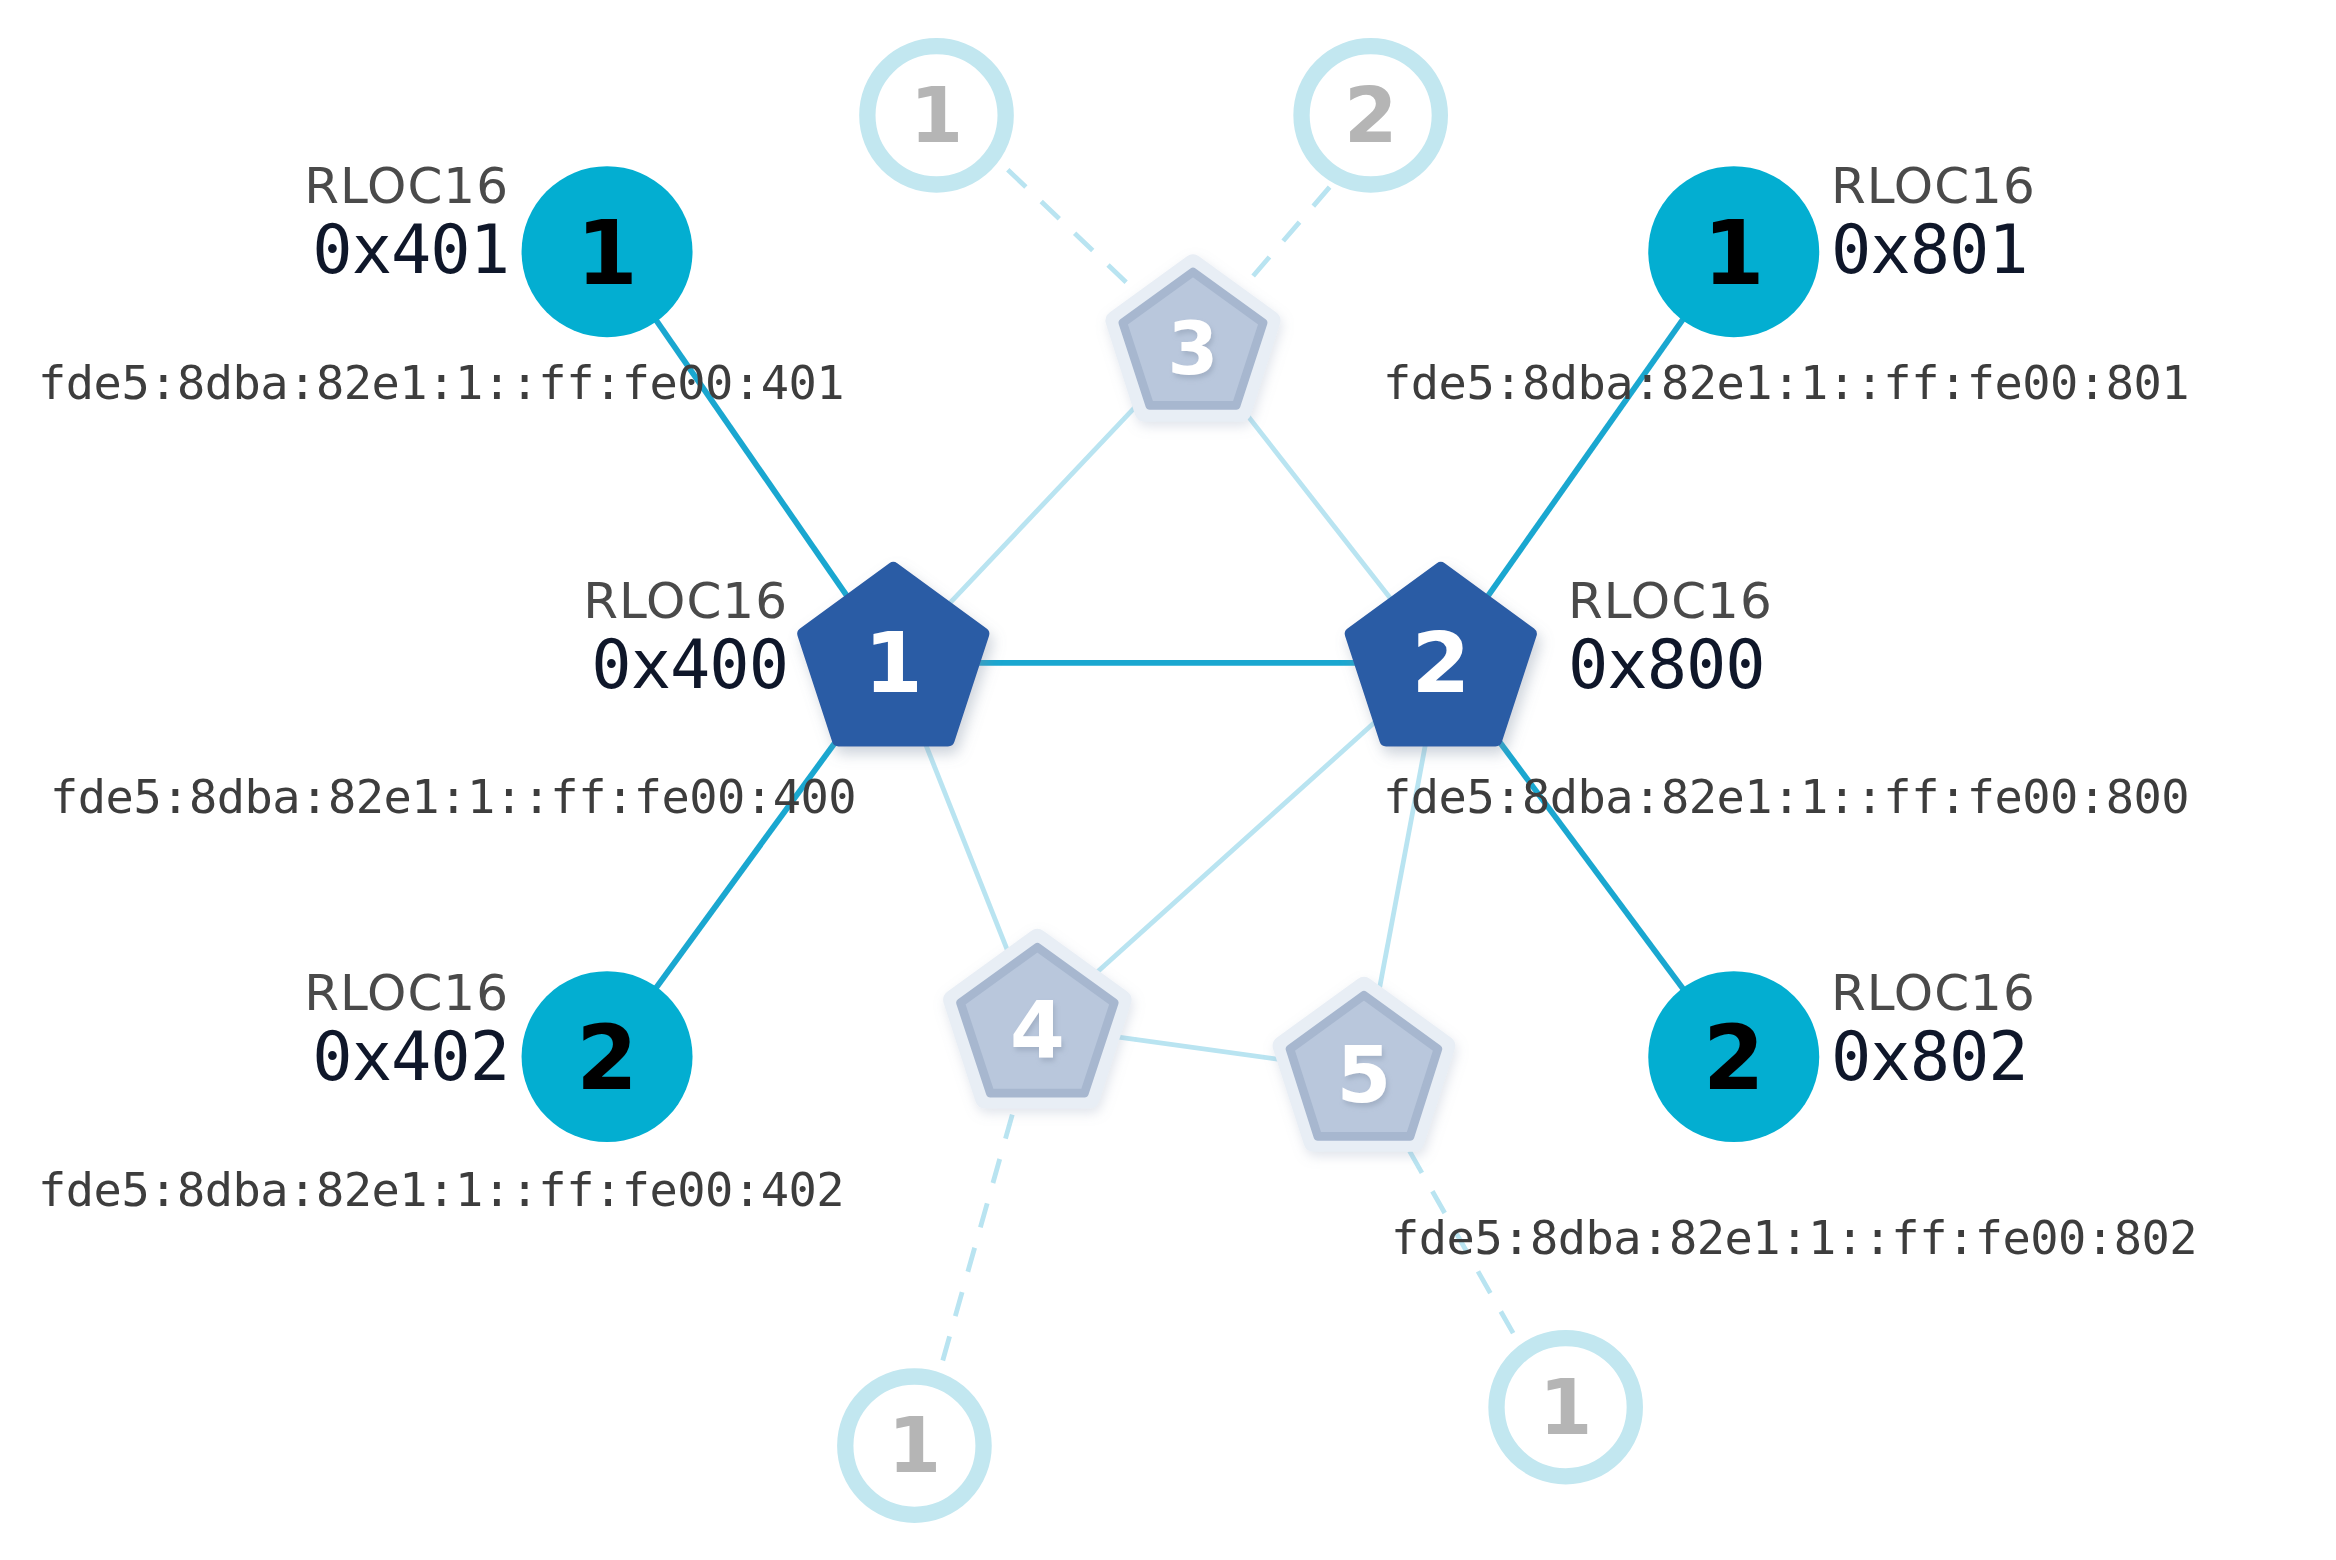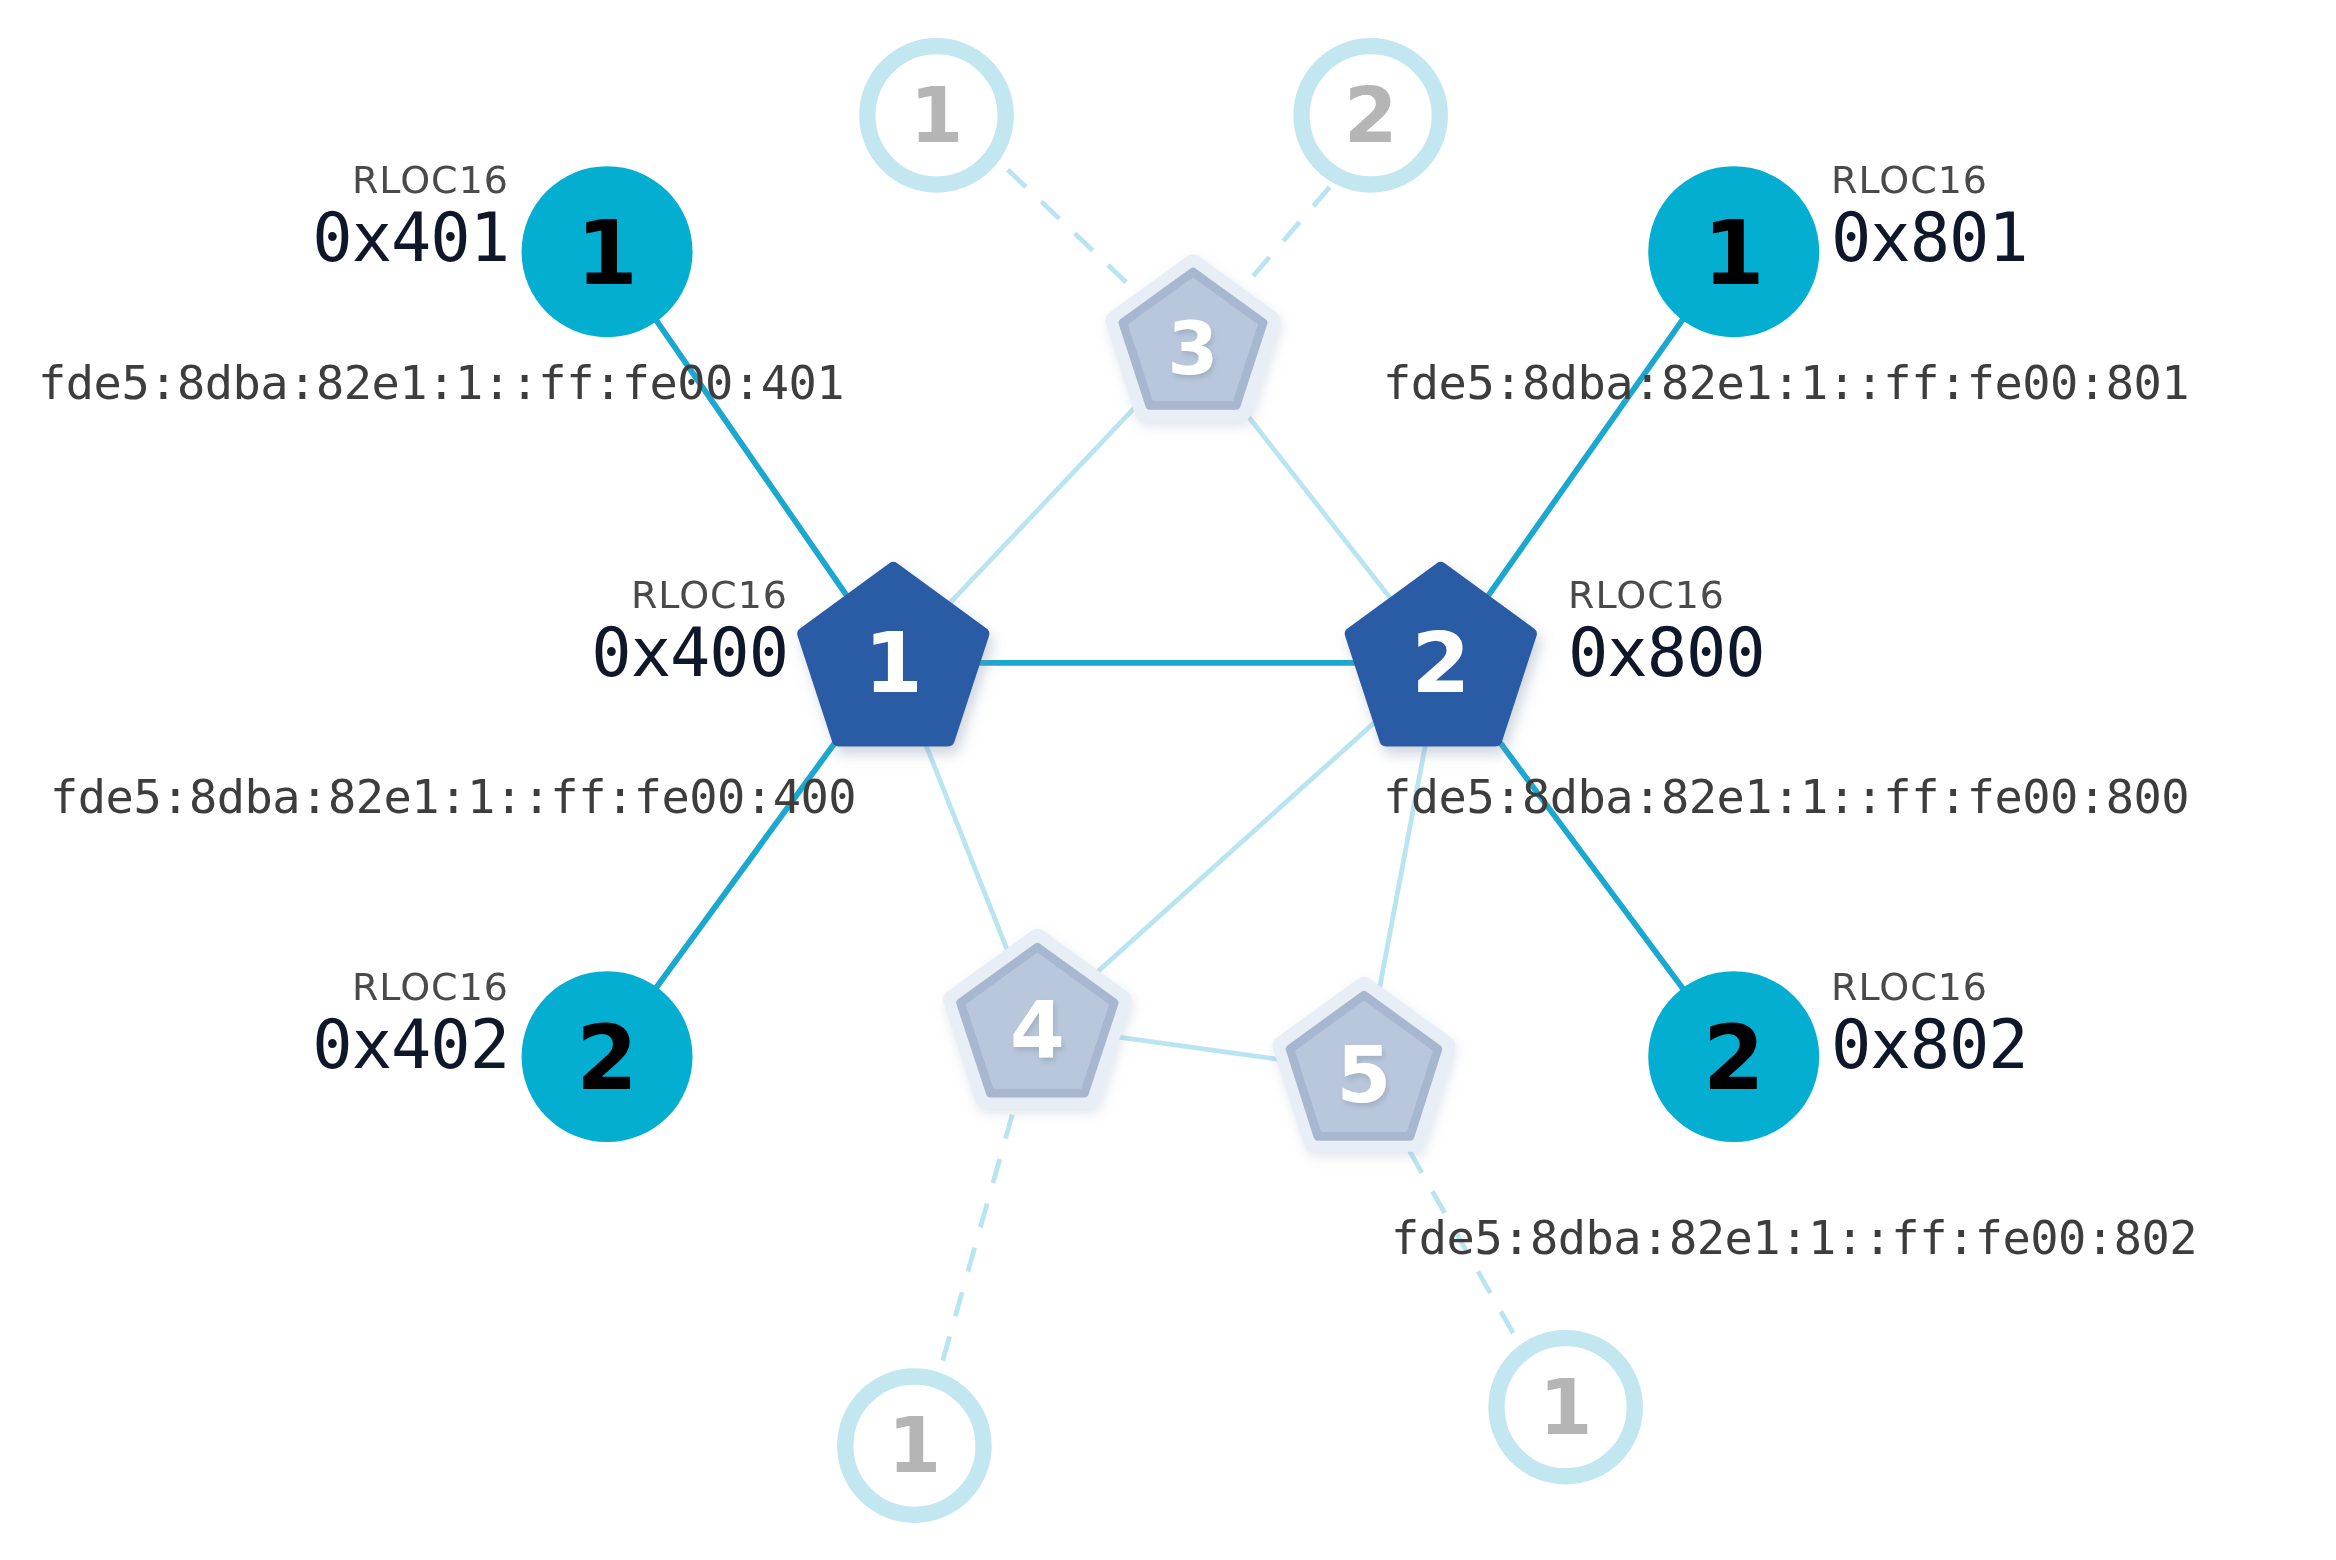--- a/index.html
+++ b/index.html
@@ -29,21 +29,21 @@
     display: block;
   }
   
   .label-block {
     position: absolute;
     white-space: nowrap;
     line-height: 1;
   }
   .rloc-caption {
     font-family: "DejaVu Sans", "Liberation Sans", sans-serif;
-    font-size: 38px;
+    font-size: 50px;
     color: #4a4a4a;
     letter-spacing: 1px;
     display: block;
   }
   .rloc-value {
     font-family: "DejaVu Sans Mono", "Liberation Mono", monospace;
     font-size: 67px;
     color: #0f172a;
     display: block;
     margin-top: 5.8px;
@@ -201,20 +201,21 @@
   <div class="label-block al-left" style="left:1568px; top:576px; width:442px;">
     <span class="rloc-caption">RLOC16</span>
     <span class="rloc-value">0x800</span>
   </div>
   <div class="ipv6-text" style="left:1383px; top:769px;">fde5:8dba:82e1:1::ff:fe00:800</div>
 
   <div class="label-block al-right" style="left:106px; top:968px; width:403px;">
     <span class="rloc-caption">RLOC16</span>
     <span class="rloc-value">0x402</span>
   </div>
+  <div class="ipv6-text" style="left:38px; top:1162px;">fde5:8dba:82e1:1::ff:fe00:402</div>
 
   <div class="label-block al-left" style="left:1831px; top:968px; width:442px;">
     <span class="rloc-caption">RLOC16</span>
     <span class="rloc-value">0x802</span>
   </div>
   <div class="ipv6-text" style="left:1383px; top:1210px;margin-left:8px;">fde5:8dba:82e1:1::ff:fe00:802</div>
 
 </div>
 
 

